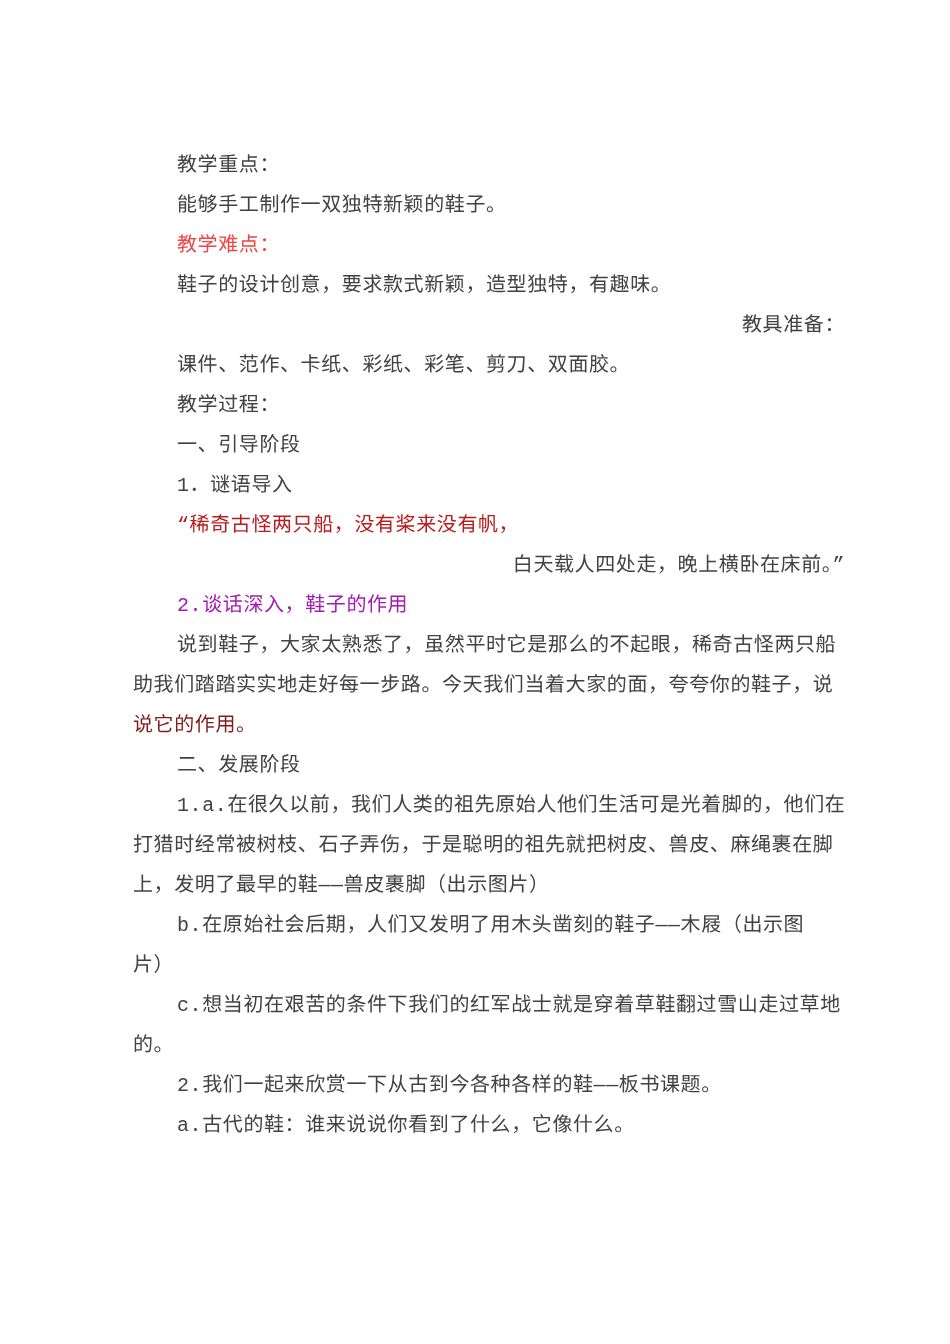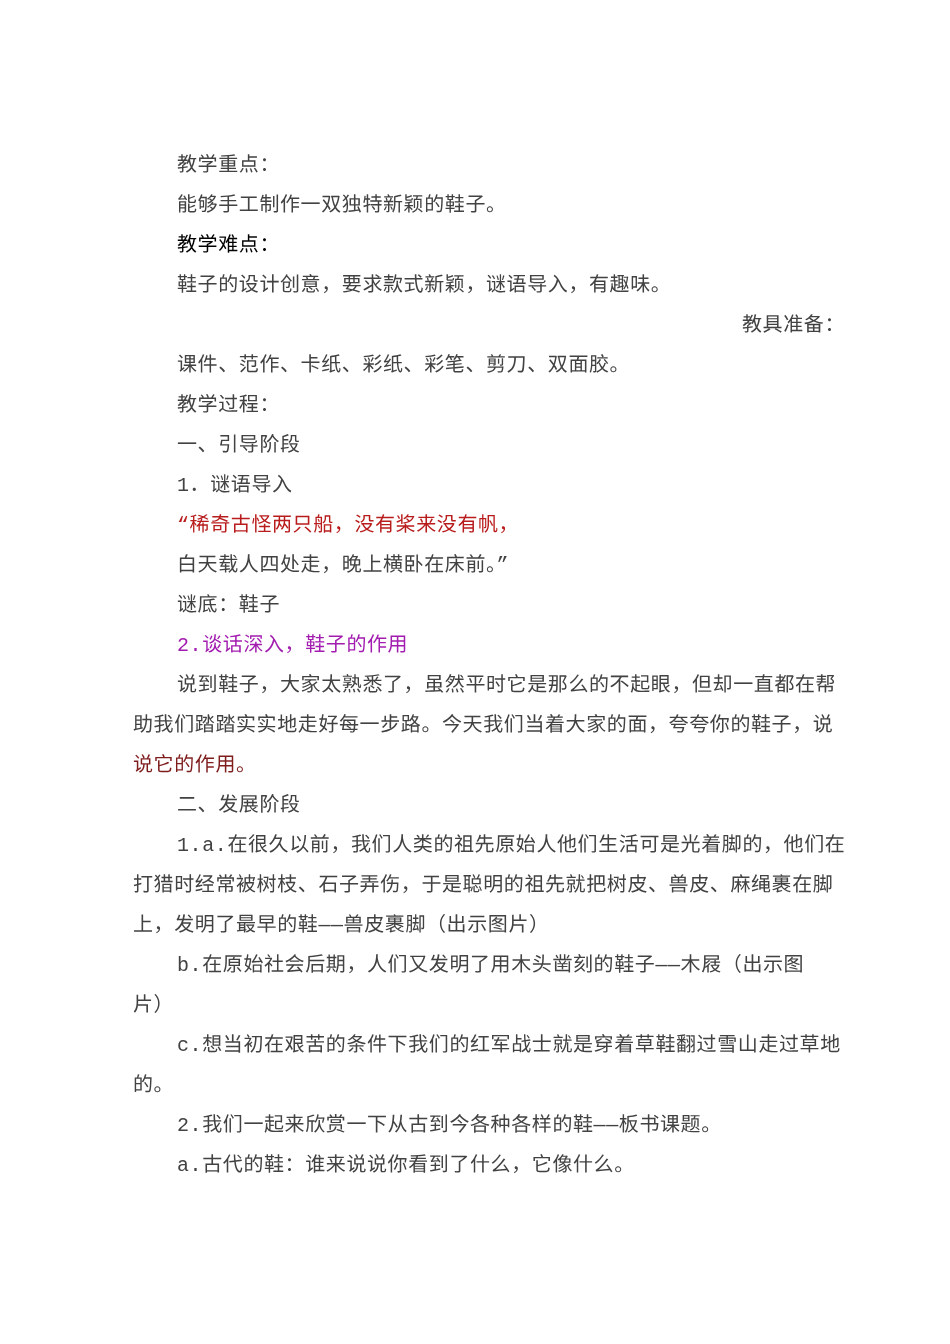--- a/index.html
+++ b/index.html
@@ -34,32 +34,31 @@
     padding-left: 44px;
   }
 </style>
 </head>
 <body>
 
 <div class="page" style="background: rgb(255, 255, 255);">
   <div class="text-block">
       <div class="line indent" style="color: rgb(66, 66, 66);">教学重点：</div>
       <div class="line indent" style="color: rgb(66, 66, 66);">能够手工制作一双独特新颖的鞋子。</div>
-      <div class="line indent" style="color: #000000;">教学难点：</div>
-      <div class="line indent" style="color: rgb(66, 66, 66);">鞋子的设计创意，要求款式新颖，谜语导入，有趣味。</div>
+      <div class="line indent" style="color: #ef4444;">教学难点：</div>
+      <div class="line indent" style="color: rgb(66, 66, 66);">鞋子的设计创意，要求款式新颖，造型独特，有趣味。</div>
       <div class="line indent" style="color: rgb(66, 66, 66); text-align: right;">教具准备：</div>
       <div class="line indent" style="color: rgb(66, 66, 66);">课件、范作、卡纸、彩纸、彩笔、剪刀、双面胶。</div>
       <div class="line indent" style="color: rgb(66, 66, 66);">教学过程：</div>
       <div class="line indent" style="color: rgb(66, 66, 66);">一、引导阶段</div>
       <div class="line indent" style="color: rgb(66, 66, 66);">1．谜语导入</div>
       <div class="line indent" style="color: #b91c1c;">“稀奇古怪两只船，没有桨来没有帆，</div>
-      <div class="line indent" style="color: rgb(66, 66, 66);">白天载人四处走，晚上横卧在床前。”</div>
-      <div class="line indent" style="color: rgb(66, 66, 66);">谜底：鞋子</div>
+      <div class="line indent" style="color: rgb(66, 66, 66); text-align: right;">白天载人四处走，晚上横卧在床前。”</div>
       <div class="line indent" style="color: #a21caf;">2.谈话深入，鞋子的作用</div>
-      <div class="line indent" style="color: rgb(66, 66, 66);">说到鞋子，大家太熟悉了，虽然平时它是那么的不起眼，但却一直都在帮</div>
+      <div class="line indent" style="color: rgb(66, 66, 66);">说到鞋子，大家太熟悉了，虽然平时它是那么的不起眼，稀奇古怪两只船</div>
       <div class="line" style="color: rgb(66, 66, 66);">助我们踏踏实实地走好每一步路。今天我们当着大家的面，夸夸你的鞋子，说</div>
       <div class="line" style="color: #7f1d1d;">说它的作用。</div>
       <div class="line indent" style="color: rgb(66, 66, 66);">二、发展阶段</div>
       <div class="line indent" style="color: rgb(66, 66, 66);">1.a.在很久以前，我们人类的祖先原始人他们生活可是光着脚的，他们在</div>
       <div class="line" style="color: rgb(66, 66, 66);">打猎时经常被树枝、石子弄伤，于是聪明的祖先就把树皮、兽皮、麻绳裹在脚</div>
       <div class="line" style="color: rgb(66, 66, 66);">上，发明了最早的鞋——兽皮裹脚（出示图片）</div>
       <div class="line indent" style="color: rgb(66, 66, 66);">b.在原始社会后期，人们又发明了用木头凿刻的鞋子——木屐（出示图</div>
       <div class="line" style="color: rgb(66, 66, 66);">片）</div>
       <div class="line indent" style="color: rgb(66, 66, 66);">c.想当初在艰苦的条件下我们的红军战士就是穿着草鞋翻过雪山走过草地</div>
       <div class="line" style="color: rgb(66, 66, 66);">的。</div>

